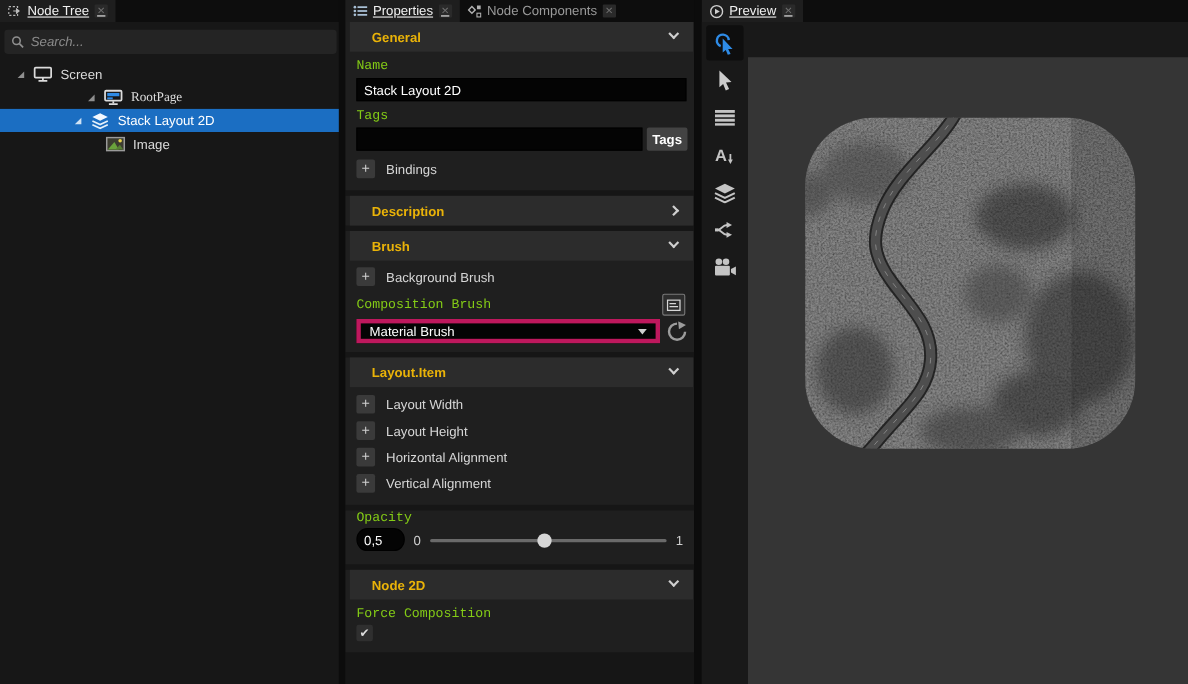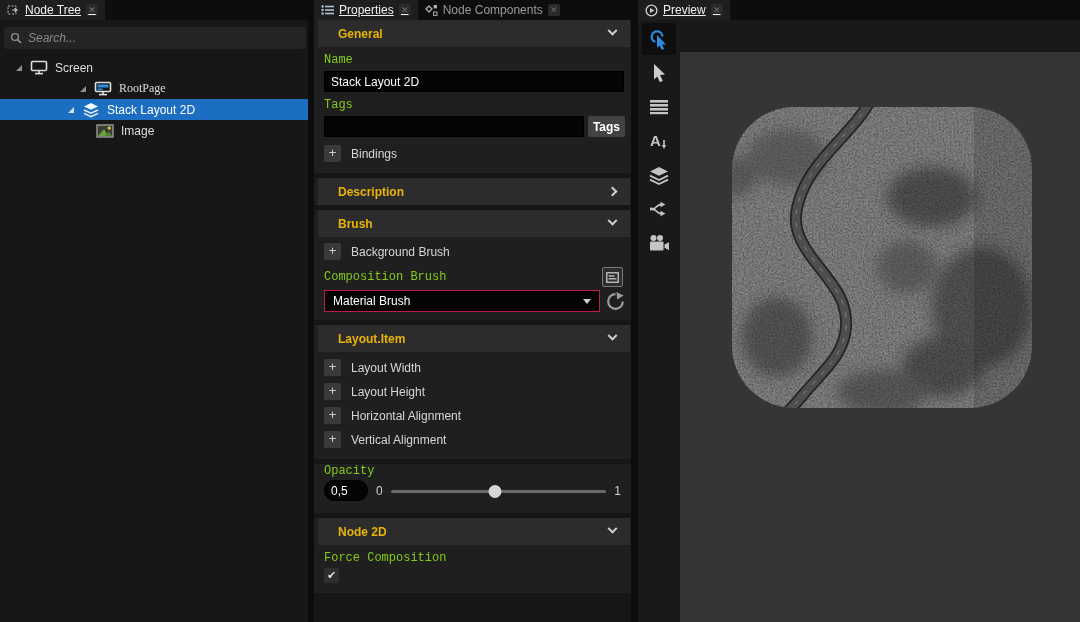--- a/index.html
+++ b/index.html
@@ -48,21 +48,21 @@
   .tags-row .tinput { flex:1; }
   .btn { background:#434343; color:#fff; font-weight:bold; border:none; border-radius:2px;
     height:21px; padding:0 5px; font-size:12px; font-family:"Liberation Sans", sans-serif; }
   .plus-row { display:flex; align-items:center; gap:10px; margin:7px 0 7px 10px; color:#d6d6d6; }
   .plusbtn { width:17px; height:17px; background:#3a3a3a; border-radius:2px; color:#cfcfcf;
     font-size:13px; line-height:16px; text-align:center; flex-shrink:0; }
   .comp-label-row { display:flex; align-items:center; justify-content:space-between; margin:2px 8px 3px 10px;gap:36px; }
   .iconbtn { width:21px; height:20px; background:#2d2d2d; border:1px solid #7a7a7a; border-radius:2px;
     display:flex; align-items:center; justify-content:center; }
   .dd-row { display:flex; align-items:center; gap:6px; margin:0 6px 4px 10px; }
-  .dropdown { flex:1; height:22px; background:#040404; border:1px solid #be185d; display:flex;
+  .dropdown { flex:1; height:22px; background:#040404; border:4px solid #be185d; display:flex;
     align-items:center; justify-content:space-between; padding:0 8px; color:#fff; }
   .ddarrow { width:0; height:0; border-top:5px solid #cfcfcf; border-left:4px solid transparent;
     border-right:4px solid transparent; }
   .slider-row { display:flex; align-items:center; gap:8px; margin:2px 10px 8px 10px; }
   .numinput { width:44px;border-radius:10px; }
   .s-min,.s-max { color:#cfcfcf; }
   .track { position:relative; flex:1; height:14px; }
   .track::before { content:""; position:absolute; left:0; right:0; top:6px; height:3px;
     background:#6a6a6a; border-radius:2px; }
   .handle { position:absolute; top:1px; width:13px; height:13px; border-radius:50%;

